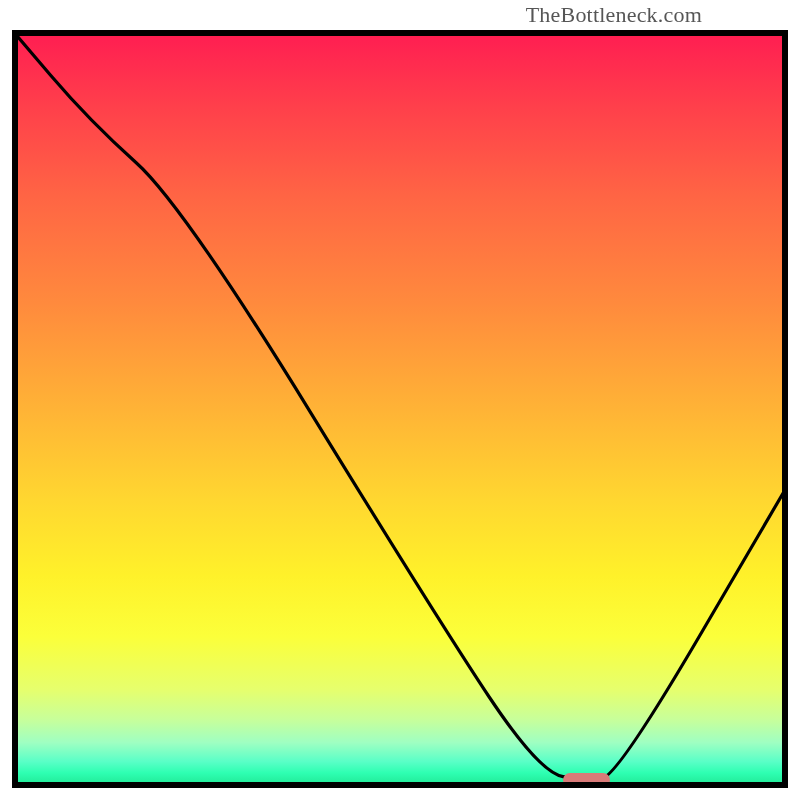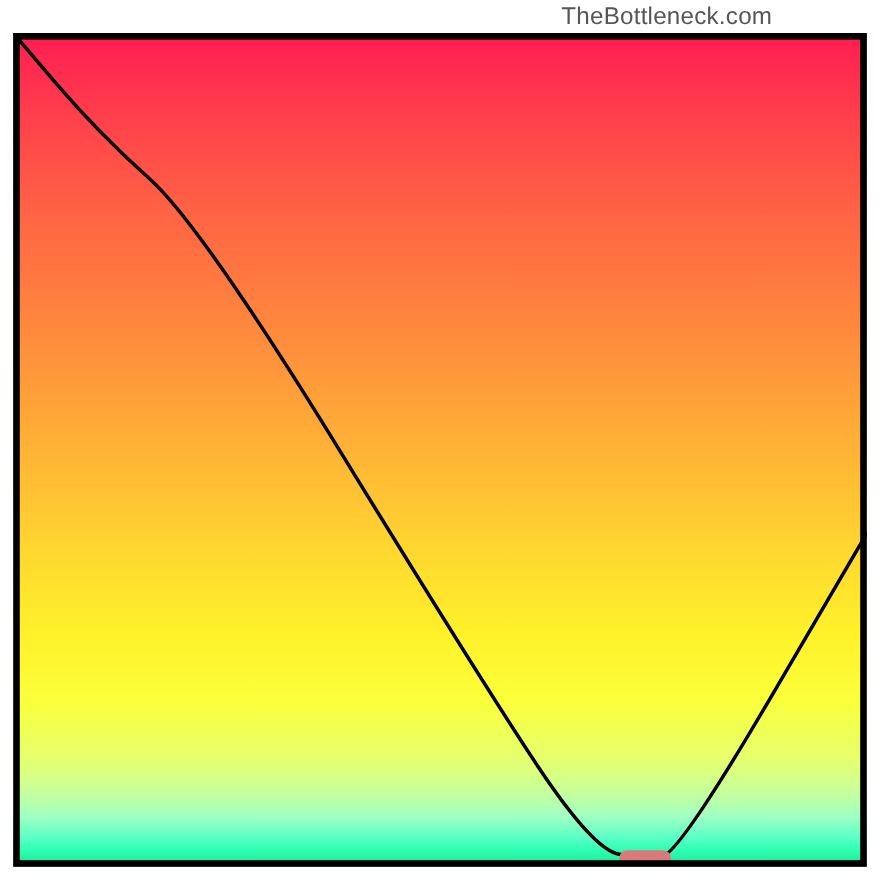--- a/index.html
+++ b/index.html
@@ -7,20 +7,21 @@
     padding: 0;
     width: 800px;
     height: 800px;
     background: #ffffff;
     font-family: Arial, Helvetica, sans-serif;
   }
   .container {
     position: relative;
     width: 712px;
     height: 800px;
+    font-family: Liberation Serif, serif;
   }
   .watermark {
     position: absolute;
     top: 2px;
     right: 10px;
     font-size: 22px;
     font-weight: 500;
     color: #565656;
     letter-spacing: 0.2px;
   }

